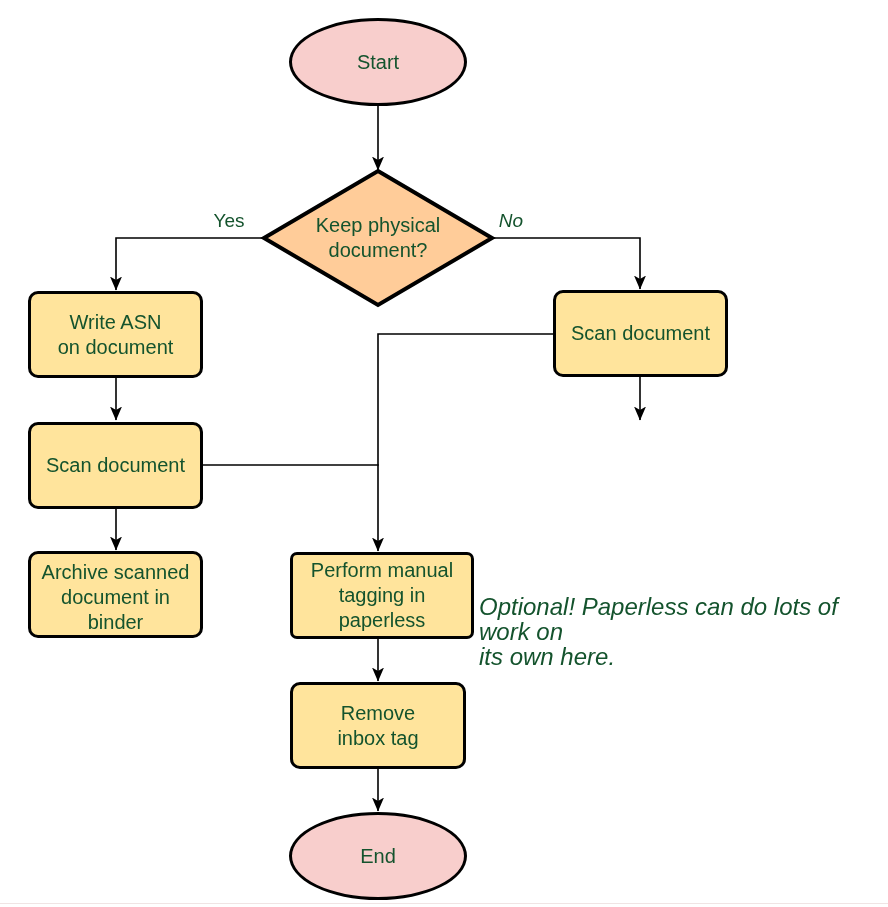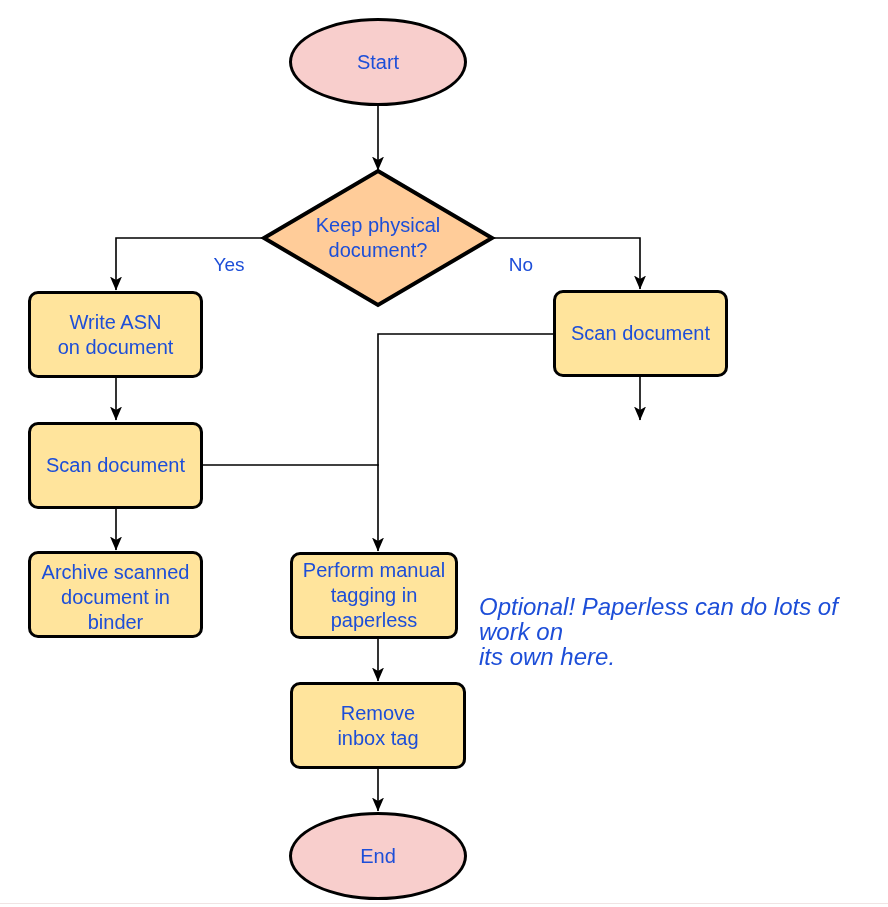--- a/index.html
+++ b/index.html
@@ -2,21 +2,21 @@
 <html style="--canvas-bg: #ffffff; --node-yellow: #ffe49c; --node-orange: #ffcc99; --node-pink: #f8cecc; --node-border: #000000; --edge-color: #000000; --divider: #f0e4e4;"><head>
 <meta charset="utf-8">
 <style>
   html, body { margin: 0; padding: 0; background: #ffffff; }
   .canvas {
     position: relative;
     width: 888px;
     height: 907px;
     background: var(--canvas-bg, #ffffff);
     font-family: "Liberation Sans", sans-serif;
-    color: #1d4ed8;
+    color: #14532d;
     overflow: hidden;
   }
   svg.diagram-layer { position: absolute; left: 0; top: 0; }
   .edge {
     fill: none;
     stroke: var(--edge-color, #000000);
     stroke-width: 1.6;
   }
   .arrowhead { fill: var(--edge-color, #000000); }
   .decision-shape {
@@ -46,21 +46,20 @@
     border-radius: 50%;
   }
   .node.decision-label-box { background: transparent; border: none; }
   .label { white-space: pre-line; }
   .edge-label {
     position: absolute;
     width: 48px;
     text-align: center;
     font-size: 19px;
     line-height: 24px;
-    margin-top: 44px;
   }
   .annotation {
     position: absolute;
     left: 479px;
     top: 594px;
     width: 404px;
     font-size: 24px;
     line-height: 25px;
     font-style: italic;
     white-space: pre-line;
@@ -103,21 +102,21 @@
   <div class="node terminator" style="left:289px; top:18px; width:178px; height:88px;">
     <span class="label">Start</span>
   </div>
 
   <div class="node decision-label-box" style="left:270px; top:204px; width:216px; height:68px;">
     <span class="label">Keep physical
 document?</span>
   </div>
 
   <div class="edge-label" style="left:205px; top:209px;">Yes</div>
-  <div class="edge-label" style="left:497px; top:209px;">No</div>
+  <div class="edge-label" style="left:487px; top:209px;font-style:italic;">No</div>
 
   <div class="node process" style="left:28px; top:291px; width:175px; height:87px;">
     <span class="label">Write ASN
 on document</span>
   </div>
 
   <div class="node process" style="left:28px; top:422px; width:175px; height:87px;">
     <span class="label">Scan document</span>
   </div>
 
@@ -125,21 +124,21 @@
     <span class="label">Archive scanned
 document in
 binder</span>
   </div>
 
   <div class="node process" style="left:553px; top:290px; width:175px; height:87px;">
     <span class="label">Scan document</span>
   </div>
 
 
-  <div class="node process" style="left:290px; top:552px; width:168px; height:87px;">
+  <div class="node process" style="left:290px; top:552px; width:184px; height:87px;border-radius:7px;">
     <span class="label">Perform manual
 tagging in
 paperless</span>
   </div>
 
   <div class="annotation">Optional! Paperless can do lots of work on
 its own here.</div>
 
   <div class="node terminator" style="left:289px; top:812px; width:178px; height:88px;">
     <span class="label">End</span>

